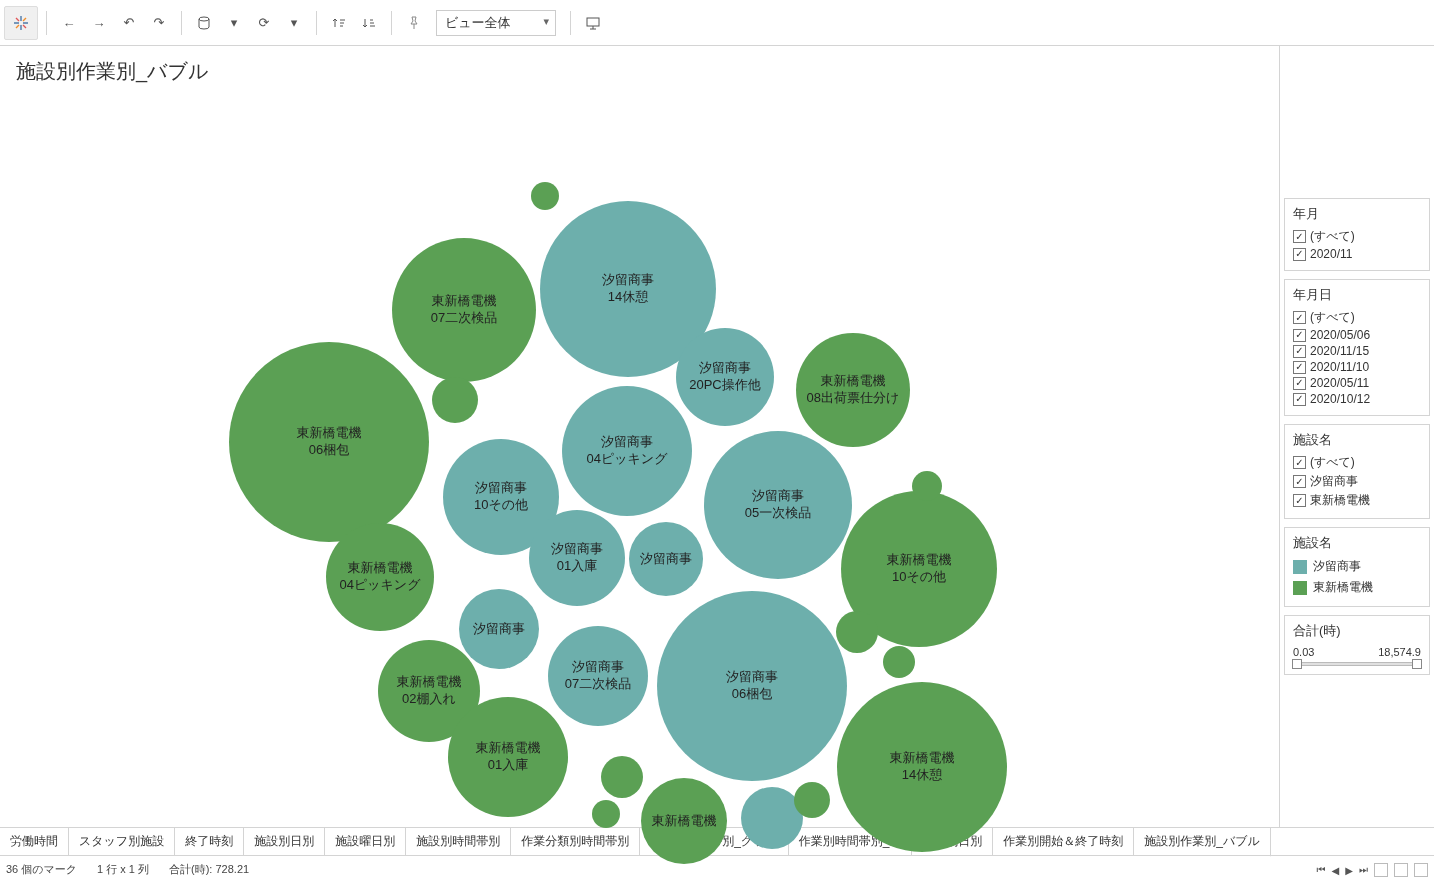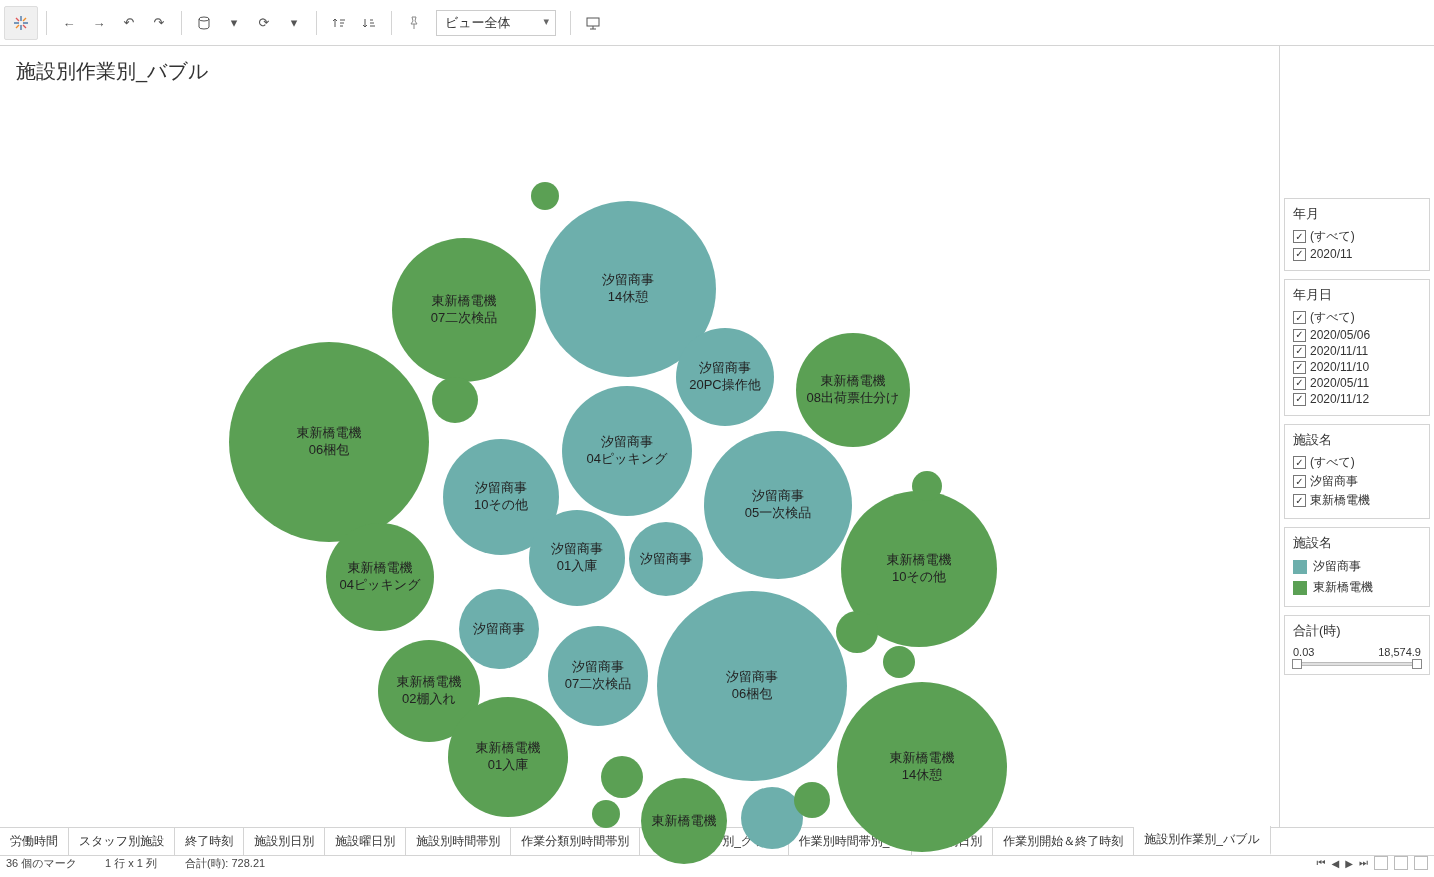--- a/index.html
+++ b/index.html
@@ -27,25 +27,25 @@
 .chk-row { display: flex; align-items: center; gap: 4px; font-size: 12px; padding: 1px 0; }
 .chk { width: 13px; height: 13px; border: 1px solid #777; display: inline-flex; align-items: center; justify-content: center; font-size: 10px; line-height: 1; }
 .legend-row { display: flex; align-items: center; gap: 6px; font-size: 12px; padding: 2px 0; }
 .swatch { width: 14px; height: 14px; }
 .range-row { display: flex; justify-content: space-between; font-size: 11px; margin-top: 6px; }
 .slider { width: 100%; height: 4px; background: #e0e0e0; border: 1px solid #bbb; position: relative; margin-top: 4px; }
 .slider .h { position: absolute; width: 10px; height: 10px; background: #fff; border: 1px solid #888; top: -4px; }
 .slider .h.l { left: -2px; }
 .slider .h.r { right: -2px; }
 
-.tabs { display: flex; border-top: 1px solid #d4d4d4; height: 28px; align-items: flex-end; }
+.tabs { display: flex; border-top: 1px solid #d4d4d4; height: 28px; align-items: flex-start; }
 .tab { padding: 5px 10px; font-size: 12px; border-right: 1px solid #d4d4d4; cursor: pointer; display: flex; align-items: center; white-space: nowrap; }
 .tab.active { background: #fff; border-bottom: 2px solid #fff; font-weight: 500; }
 
-.status { display: flex; align-items: flex-start; height: 22px; font-size: 11px; padding: 0 6px; gap: 28px; border-top: 1px solid #d4d4d4; color: #444; }
+.status { display: flex; align-items: flex-end; height: 22px; font-size: 11px; padding: 0 6px; gap: 20px; border-top: 1px solid #d4d4d4; color: #444; }
 .status .right { margin-left: auto; display: flex; gap: 6px; align-items: center; }
 .mini-icon { width: 14px; height: 14px; border: 1px solid #bbb; }
 .nav-icon { font-size: 10px; color: #555; cursor: pointer; }
 </style>
 </head>
 <body>
 
 <div class="app">
   <div class="toolbar">
     <div class="tb-btn logo">
@@ -207,33 +207,33 @@
             <div class="chk-row">
               <span class="chk">✓</span>
               <span>(すべて)</span>
             </div>
             <div class="chk-row">
               <span class="chk">✓</span>
               <span>2020/05/06</span>
             </div>
             <div class="chk-row">
               <span class="chk">✓</span>
-              <span>2020/11/11</span>
+              <span>2020/11/15</span>
             </div>
             <div class="chk-row">
               <span class="chk">✓</span>
               <span>2020/11/10</span>
             </div>
             <div class="chk-row">
               <span class="chk">✓</span>
               <span>2020/05/11</span>
             </div>
             <div class="chk-row">
               <span class="chk">✓</span>
-              <span>2020/11/12</span>
+              <span>2020/10/12</span>
             </div>
           </div>
       </div>
       <div class="card">
         <h4>施設名</h4>
         <div id="f-fac">
             <div class="chk-row">
               <span class="chk">✓</span>
               <span>(すべて)</span>
             </div>

